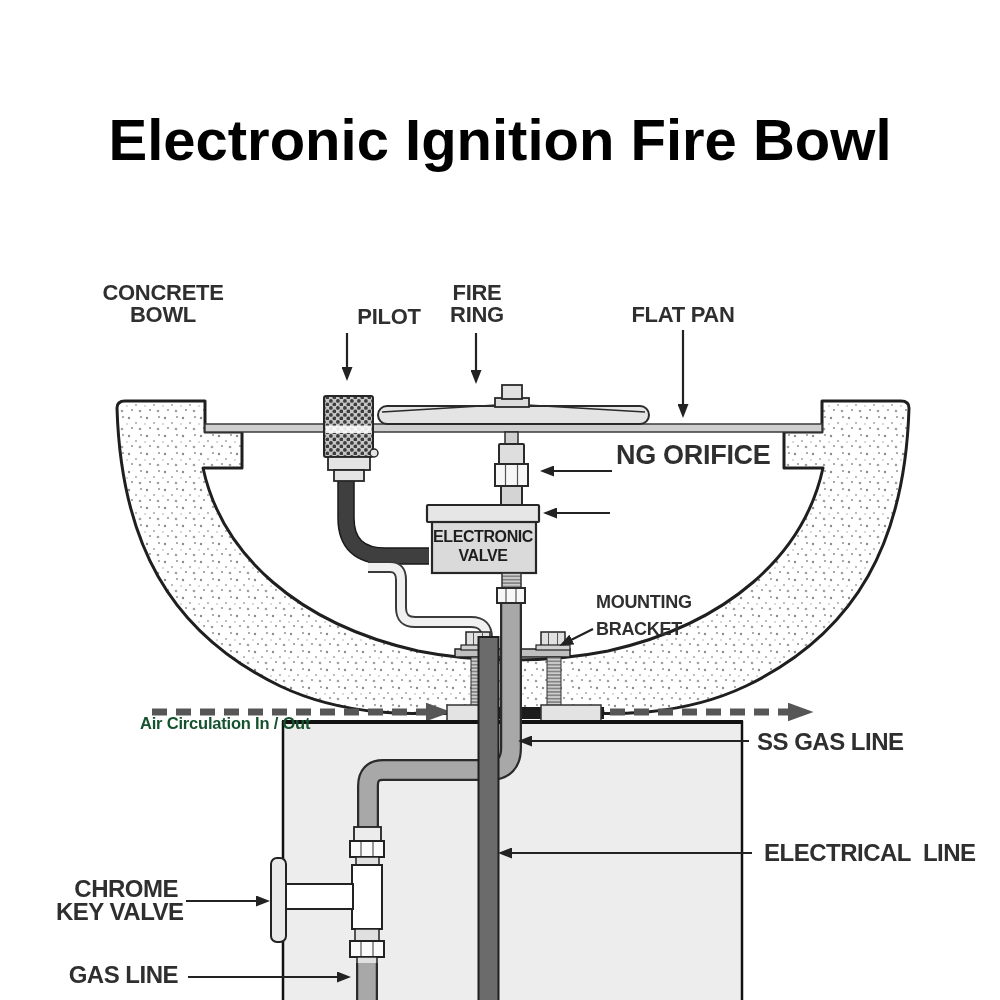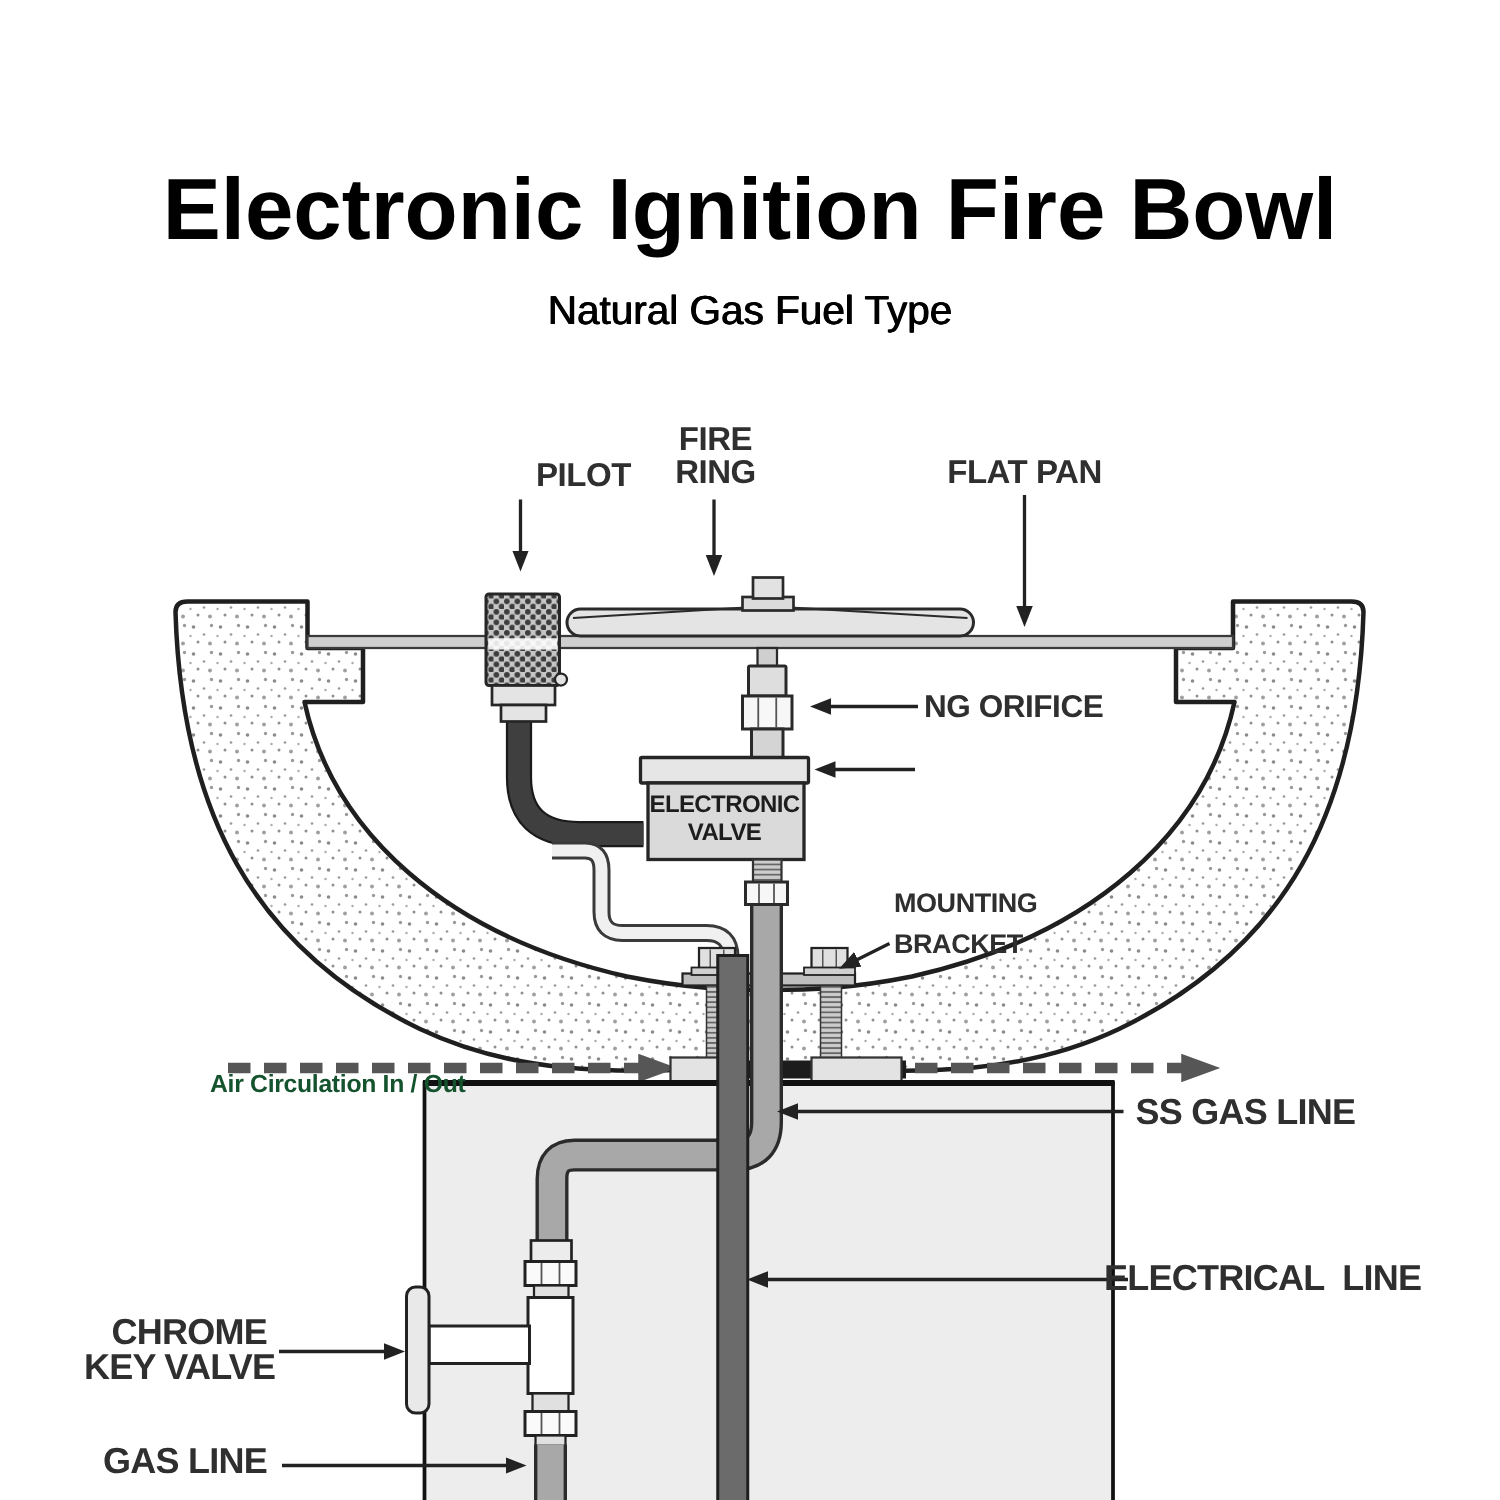--- a/index.html
+++ b/index.html
@@ -9,26 +9,26 @@
   .lbl{position:absolute;font-family:"Liberation Sans",sans-serif;font-weight:bold;
        color:#2f2f2f;letter-spacing:-0.3px;white-space:pre;}
   .center{transform:translateX(-50%);text-align:center;}
   #t-title{left:500px;top:111px;font-size:58px;color:#000;letter-spacing:0;line-height:1;}
   #t-sub{left:500px;top:192px;font-size:27px;font-weight:normal;color:#000;
          text-shadow:0.35px 0 0 #000,-0.35px 0 0 #000;letter-spacing:0;}
   #lbl-concrete{left:163px;top:282px;font-size:22px;line-height:22px;}
   #lbl-pilot{left:345px;top:304px;font-size:22px;margin-left:44px;}
   #lbl-fire{left:477px;top:282px;font-size:22px;line-height:22px;}
   #lbl-pan{left:683px;top:282px;font-size:22px;line-height:22px;}
-  #lbl-ng{left:616px;top:460px;font-size:21px;}
+  #lbl-ng{left:616px;top:440px;font-size:27px;}
   #lbl-valve{left:483px;top:527px;font-size:16px;line-height:19px;letter-spacing:-0.4px;color:#1d1d1d;}
   #lbl-mounting{left:596px;top:589px;font-size:18px;line-height:27px;}
   #lbl-air{left:140px;top:714px;font-size:16.5px;color:#14532d;letter-spacing:-0.2px;}
   #lbl-ss{left:757px;top:728px;font-size:24px;letter-spacing:-0.5px;}
-  #lbl-elec{left:736px;top:839px;font-size:24px;letter-spacing:-0.5px;}
+  #lbl-elec{left:764px;top:839px;font-size:24px;letter-spacing:-0.5px;}
   #lbl-chrome{left:56px;width:122px;top:877px;font-size:24px;line-height:23px;
               text-align:right;letter-spacing:-0.5px;}
   #lbl-gas{left:56px;width:122px;top:961px;font-size:24px;text-align:right;letter-spacing:-0.5px;}
 </style>
 </head>
 <body>
 
 <div id="stage">
 
   <svg id="diagram-svg" width="1000" height="1000" viewBox="0 0 1000 1000">
@@ -184,22 +184,22 @@
       <line x1="610" y1="513" x2="556" y2="513" marker-end="url(#ah)"></line>
       <line x1="593" y1="629" x2="571" y2="640" marker-end="url(#ah)"></line>
       <line x1="749" y1="741" x2="531" y2="741" marker-end="url(#ah)"></line>
       <line x1="752" y1="853" x2="511" y2="853" marker-end="url(#ah)"></line>
       <line x1="186" y1="901" x2="257" y2="901" marker-end="url(#ah)"></line>
       <line x1="188" y1="977" x2="338" y2="977" marker-end="url(#ah)"></line>
     </g>
   </svg>
 
   <div class="lbl center" id="t-title">Electronic Ignition Fire Bowl</div>
-  <div class="lbl center" id="t-sub">Natural Gas Fuel Type</div>
-
+
+  <div class="lbl center" id="lbl-concrete"><span>CONCRETE</span><br><span>BOWL</span></div>
 
   <div class="lbl center" id="lbl-pilot">PILOT</div>
 
   <div class="lbl center" id="lbl-fire"><span>FIRE</span><br><span>RING</span></div>
 
   <div class="lbl center" id="lbl-pan"><br><span>FLAT PAN</span></div>
 
   <div class="lbl" id="lbl-ng">NG ORIFICE</div>
 
   <div class="lbl center" id="lbl-valve"><span>ELECTRONIC</span><br><span>VALVE</span></div>

